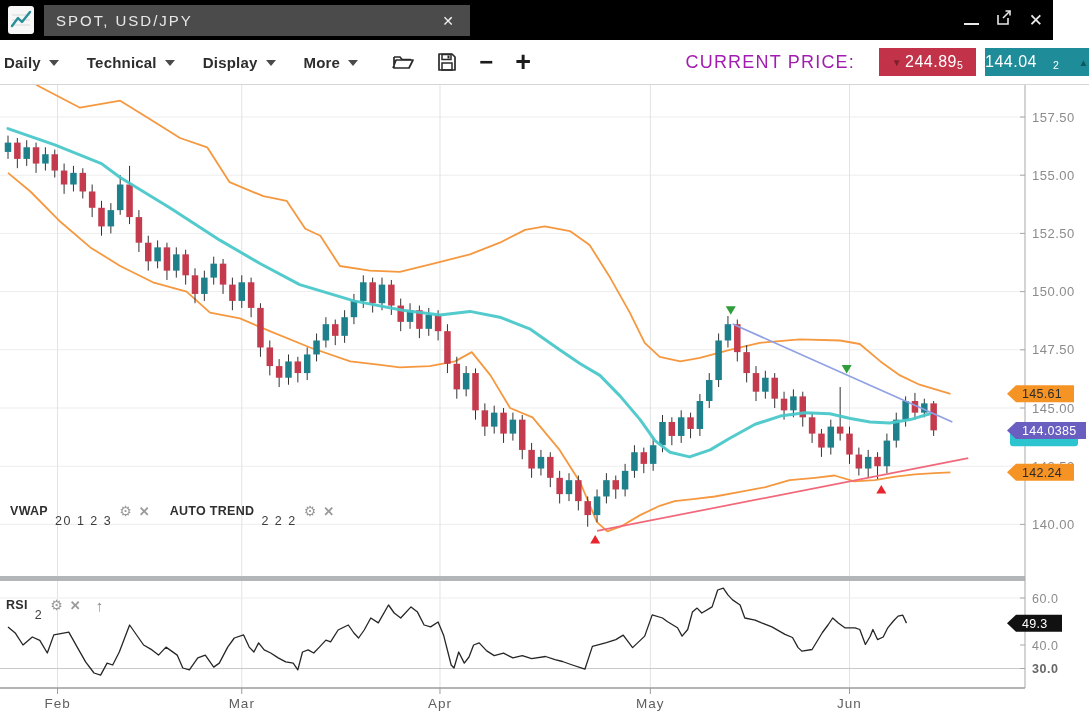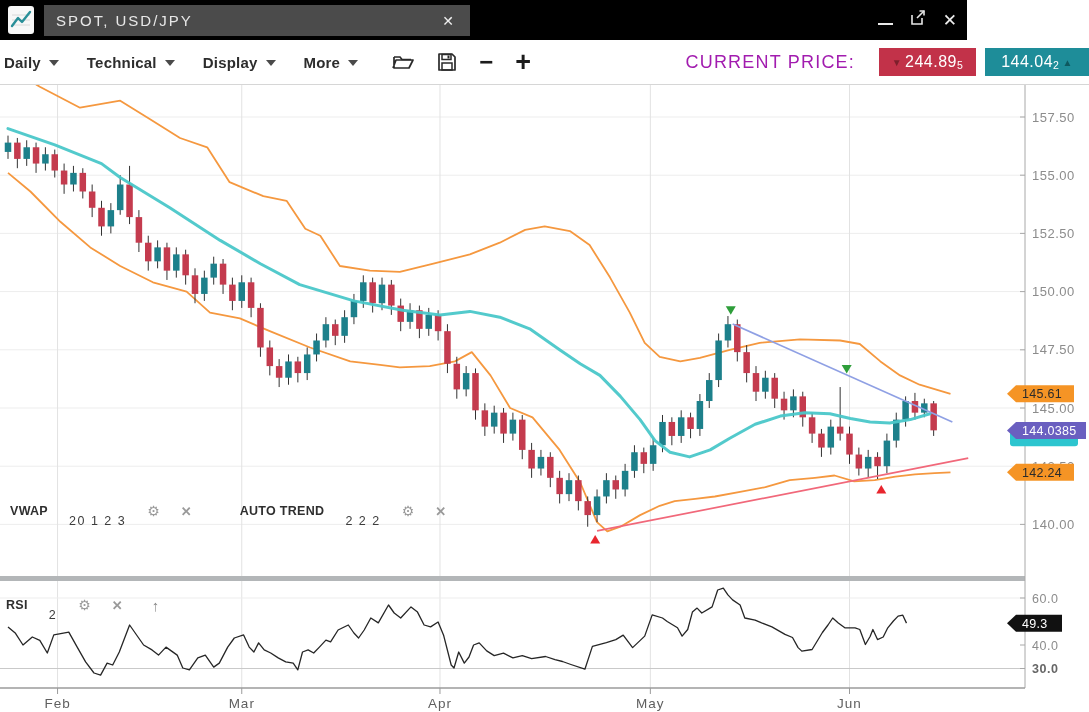--- a/index.html
+++ b/index.html
@@ -2,21 +2,21 @@
 <html><head>
 <meta charset="utf-8">
 <style>
   * { box-sizing: border-box; }
   html,body { margin:0; padding:0; }
   body {
     width:1089px; height:712px; position:relative; overflow:hidden;
     background:#ffffff; font-family:"Liberation Sans", sans-serif;
   }
   
-  .titlebar { position:absolute; left:0; top:0; width:967px; height:40px; background:#000000; }
+  .titlebar { position:absolute; left:0; top:0; width:1053px; height:40px; background:#000000; }
   .app-icon { position:absolute; left:8px; top:6px; width:26px; height:28px; background:#f7f7f7; border-radius:3px; }
   .tab { position:absolute; left:44px; top:5px; width:426px; height:31px; background:#4b4b4b;
          display:flex; align-items:center; padding:0 12px; }
   .tab-title { color:#e8e8e8; font-size:15px; letter-spacing:2px; flex:1; white-space:nowrap; }
   .tab-close { color:#f0f0f0; font-size:14px; cursor:pointer; padding:0 4px; }
   .winctrls { position:absolute; right:10px; top:0; height:40px; display:flex; align-items:center; gap:16px; }
   .win-min { width:15px; height:2px; background:#e9e9e9; margin-top:8px; cursor:pointer; }
   .win-x { color:#ececec; font-size:17px; font-weight:400; cursor:pointer; }
   
   .toolbar { position:absolute; left:0; top:40px; width:1089px; height:45px; background:#ffffff;
@@ -25,26 +25,26 @@
   .dd-label { font-size:15px; color:#2d2d2d; font-weight:bold; letter-spacing:0.2px; }
   .caret { width:0; height:0; border-left:5px solid transparent; border-right:5px solid transparent;
            border-top:6px solid #4a4a4a; margin-left:8px; margin-top:2px; }
   .tool-ic { margin-right:22px; cursor:pointer; display:flex; align-items:center; }
   .zoom-btn { font-size:24px; font-weight:bold; color:#1c1c1c; line-height:20px; }
   .tb-right { margin-left:auto; display:flex; align-items:center; }
   .cp-label { font-size:18px; color:#a21caf; letter-spacing:1.2px; margin-right:24px; }
   .pill { height:28px; display:flex; align-items:center; justify-content:center; color:#ffffff;
           font-size:16px; letter-spacing:0.5px; }
   .pill-bid { width:97px; background:#c23249; margin-right:9px; }
-  .pill-ask { width:104px; background:#1e8d99; }
+  .pill-ask { width:104px; background:#1e8d99;justify-content:space-between; }
   .pip { font-size:10.5px; margin-top:5px; }
   .arr-dn { font-size:10px; color:#7e1f2c; margin-right:3px; }
   .arr-up { font-size:10px; color:#0e5960; margin-left:3px; }
   
-  .ind-row { position:absolute; display:flex; align-items:center; gap:21px; height:16px; z-index:5; }
+  .ind-row { position:absolute; display:flex; align-items:center; gap:7px; height:16px; z-index:5; }
   .ind-name { font-size:12.5px; font-weight:bold; color:#2f2f2f; letter-spacing:0.3px; }
   .ind-params { font-size:12.5px; color:#3c3c3c; letter-spacing:1.5px;margin-top:20px; }
   .ind-gear { font-size:14px; color:#9a9a9a; cursor:pointer; line-height:14px; }
   .ind-x { font-size:13px; color:#9a9a9a; font-weight:bold; cursor:pointer; }
   .ind-arrow { font-size:15px; color:#8a8a8a; cursor:pointer; margin-left:8px; }
   .ind-gap { width:6px; }
   #chart-svg { position:absolute; left:0; top:85px; }
 </style>
 </head>
 <body>

